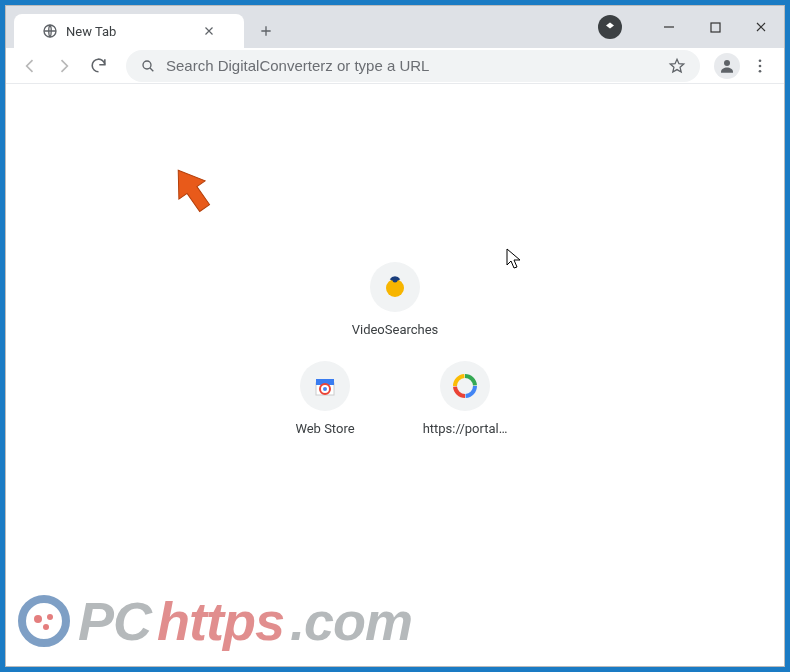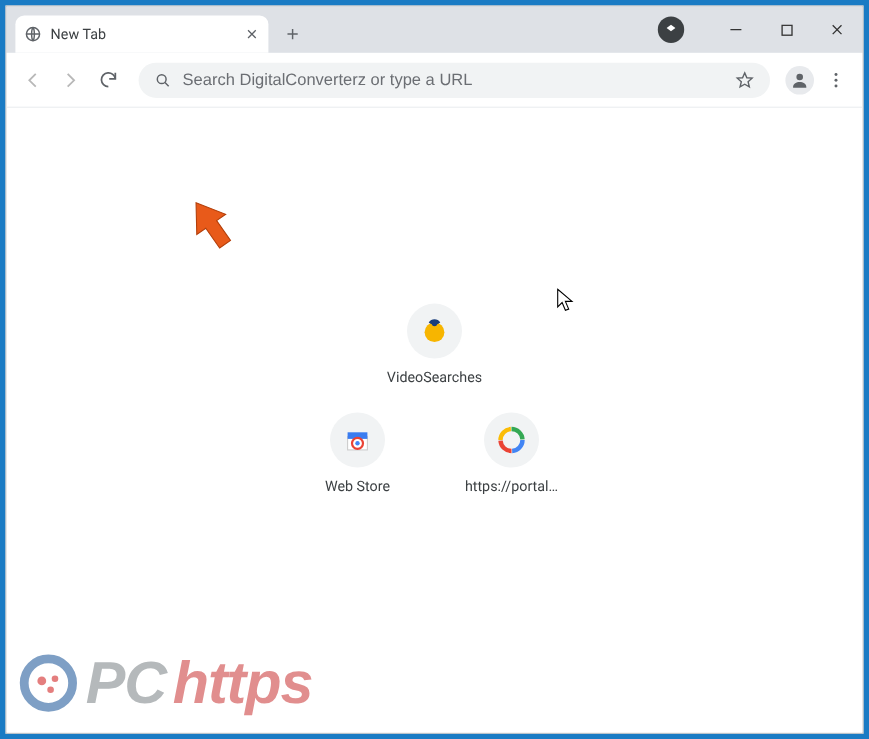--- a/index.html
+++ b/index.html
@@ -29,21 +29,21 @@
 }
 .tab {
   margin-left: 8px;
   margin-top: 8px;
   height: 34px;
   width: 230px;
   background: #fff;
   border-radius: 8px 8px 0 0;
   display: flex;
   align-items: center;
-  padding: 0 8px;
+  padding: 0 28px;
   gap: 8px;
   color: #3c4043;
   font-size: 13px;
 }
 .tab .favi { width:16px; height:16px; }
 .tab .title { flex:1; white-space:nowrap; overflow:hidden; text-overflow:ellipsis; }
 .tab .x { width:14px; height:14px; color:#5f6368; cursor:pointer; }
 .newtab-btn {
   width:28px; height:28px; margin:0 0 3px 8px;
   display:flex; align-items:center; justify-content:center;
@@ -58,21 +58,21 @@
   background:#3c4043; border-radius:50%;
   display:flex; align-items:center; justify-content:center;
 }
 .wcontrols .wbtn {
   width:46px; height:42px;
   display:flex; align-items:center; justify-content:center;
   color:#333;
 }
 
 .toolbar {
-  height:50px; background:#fff;
+  height:36px; background:#fff;
   display:flex; align-items:center; padding:0 8px; gap:2px;
   border-bottom:1px solid #e8eaed;
 }
 .tbtn {
   width:32px; height:32px; border-radius:50%;
   display:flex; align-items:center; justify-content:center;
   color:#5f6368;
 }
 .tbtn.disabled { color:#b8b8b8; }
 .omnibox {
@@ -266,15 +266,16 @@
       <span class="wm-logo">
         <svg width="56" height="56" viewBox="0 0 56 56">
             <circle cx="28" cy="28" r="22" fill="none" stroke="rgba(20,80,150,0.55)" stroke-width="8"></circle>
             <circle cx="22" cy="26" r="4" fill="rgba(210,40,40,0.6)"></circle>
             <circle cx="34" cy="24" r="3" fill="rgba(210,40,40,0.6)"></circle>
             <circle cx="30" cy="34" r="3" fill="rgba(210,40,40,0.6)"></circle>
           </svg>
       </span>
       <span>PC</span>
         <span style="color:rgba(200,50,50,0.55)">https</span>
+        <span>.com</span>
     </div>
   </div>
 </div>
 
 </body></html>

